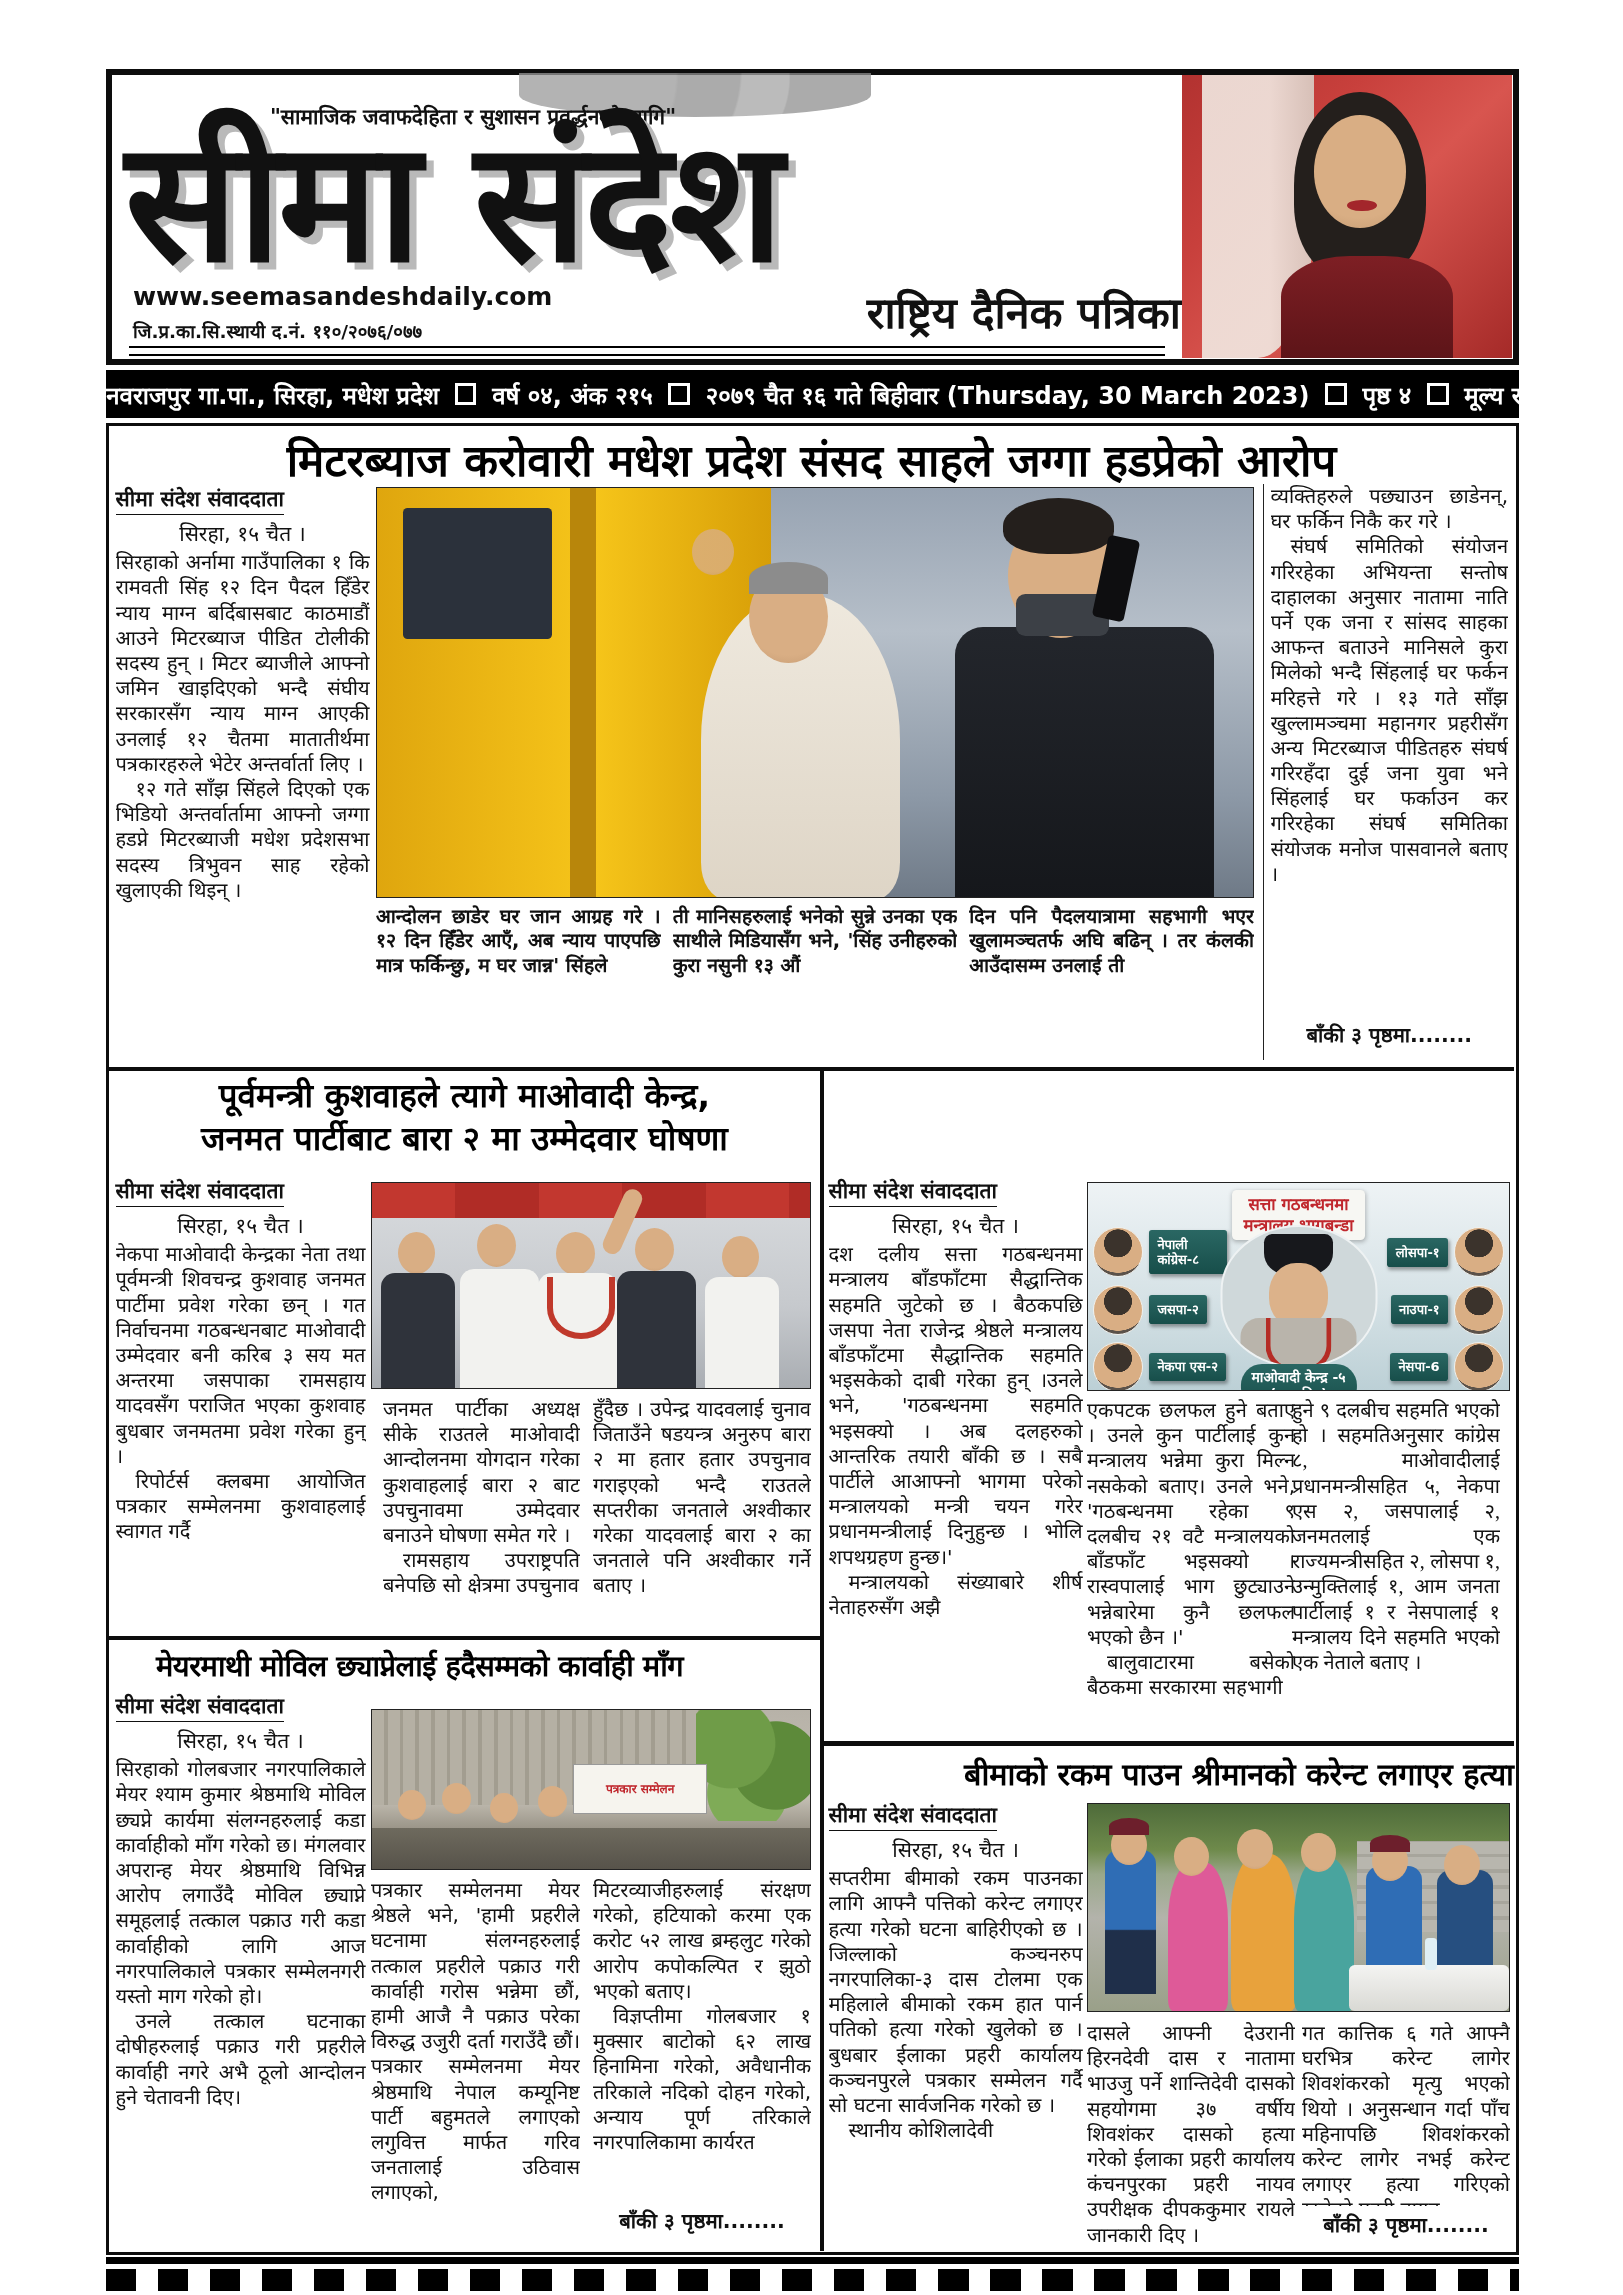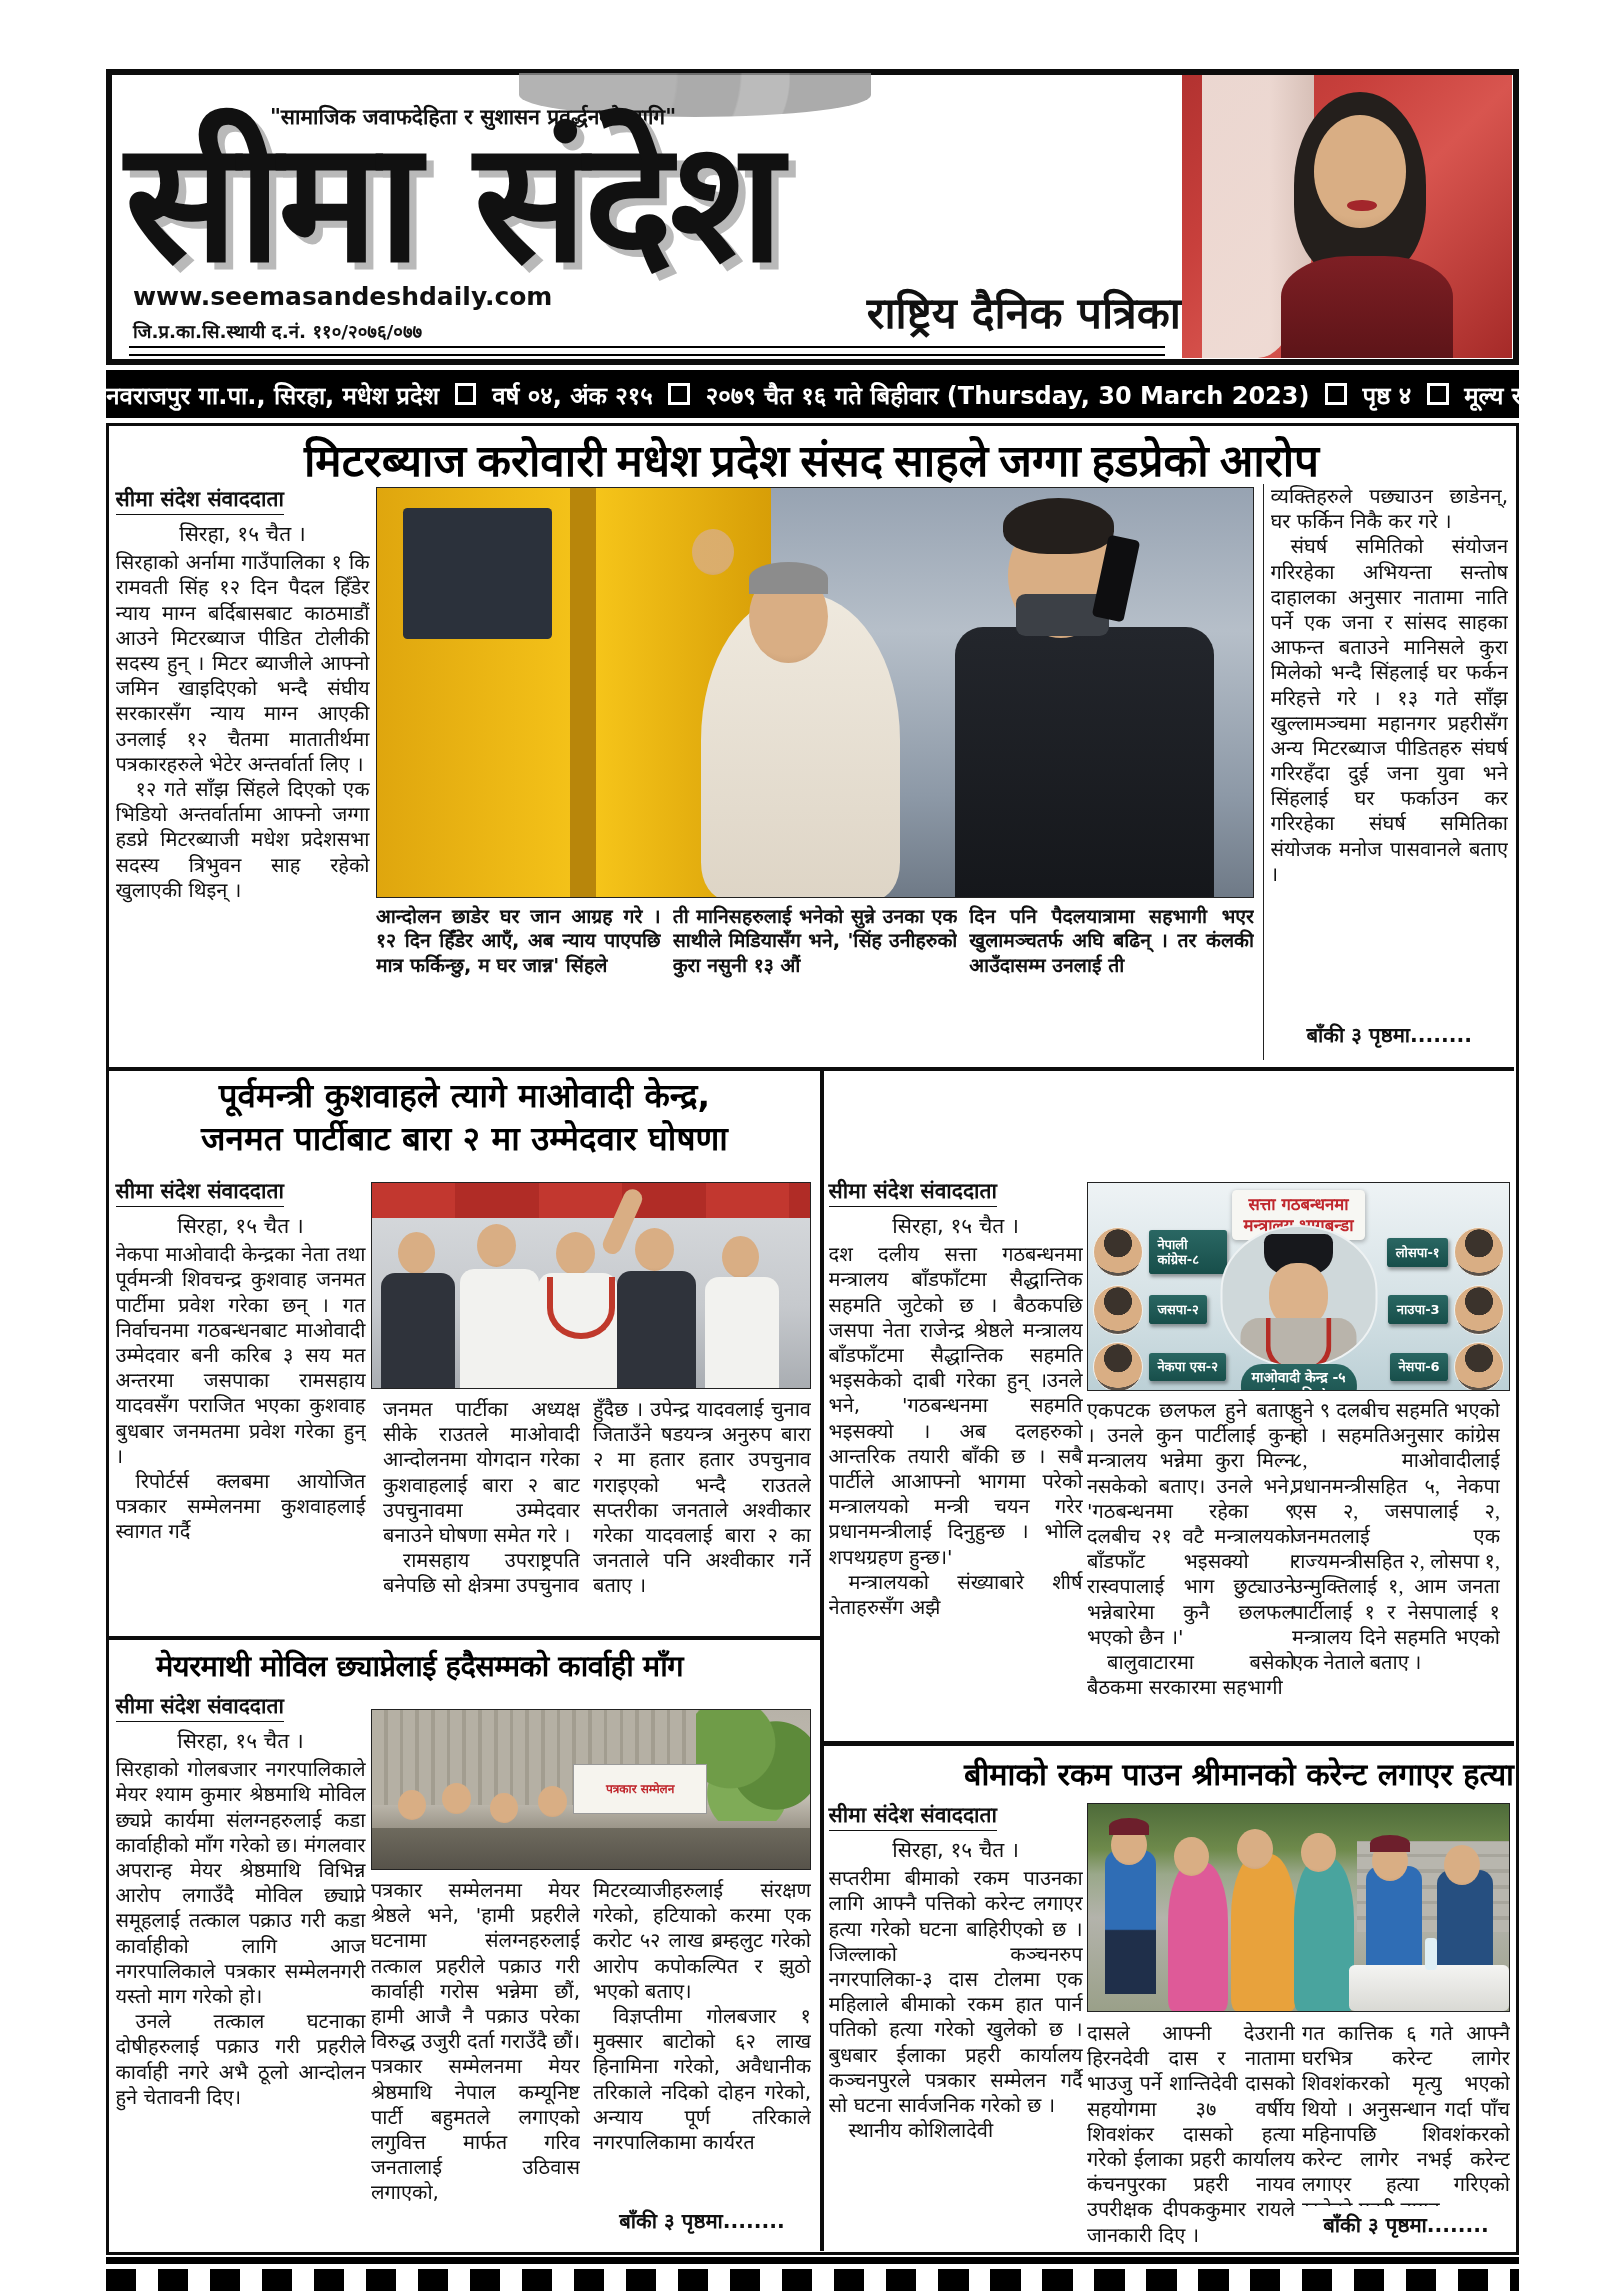--- a/index.html
+++ b/index.html
@@ -106,21 +106,21 @@
     <span>२०७९ चैत १६ गते बिहीवार (Thursday, 30 March 2023)</span>
     <span class="sq"></span>
     <span>पृष्ठ ४</span>
     <span class="sq"></span>
     <span>मूल्य रु. ५</span>
   </div>
 
   <div class="abs bodywrap">
 
     <div class="abs" style="left:0;top:0;width:1405px;height:641px;">
-      <div class="abs headline" style="left:0;top:2.8px;width:100%;font-size:44px;font-family:Liberation Serif, serif;">मिटरब्याज करोवारी मधेश प्रदेश संसद साहले जग्गा हडप्रेको आरोप</div>
+      <div class="abs headline" style="left:0;top:2.8px;width:100%;font-size:44px;">मिटरब्याज करोवारी मधेश प्रदेश संसद साहले जग्गा हडप्रेको आरोप</div>
       <div class="abs" style="left:6.5px;top:58px;width:254px;height:576px;">
         <span class="byline">सीमा संदेश संवाददाता</span>
         <div class="dateline">सिरहा, १५ चैत ।</div>
         <div class="col prewrap" style="height:500px;">सिरहाको अर्नामा गाउँपालिका १ कि रामवती सिंह १२ दिन पैदल हिँडेर न्याय माग्न बर्दिबासबाट काठमाडौं आउने मिटरब्याज पीडित टोलीकी सदस्य हुन् । मिटर ब्याजीले आफ्नो जमिन खाइदिएको भन्दै संघीय सरकारसँग न्याय माग्न आएकी उनलाई १२ चैतमा मातातीर्थमा पत्रकारहरुले भेटेर अन्तर्वार्ता लिए ।
  १२ गते साँझ सिंहले दिएको एक भिडियो अन्तर्वार्तामा आफ्नो जग्गा हडप्ने मिटरब्याजी मधेश प्रदेशसभा सदस्य त्रिभुवन साह रहेको खुलाएकी थिइन् ।</div>
       </div>
 
       <div class="abs scene lead-photo" style="left:267px;top:61px;width:878px;height:411px;">
         <div class="abs truck"></div>
         <div class="abs truck-win"></div>
@@ -217,21 +217,21 @@
           <div class="abs garland2"></div>
         </div>
         <div class="abs ig-center-label">माओवादी केन्द्र -५
 (प्रमसहित)</div>
         <div class="ig-col" style="right:4.6px;top:37px;">
           <div class="ig-row" style="justify-content:flex-end;">
               <span class="chip">लोसपा-१</span>
               <span class="avatar"></span>
             </div>
           <div class="ig-row" style="justify-content:flex-end;">
-              <span class="chip">नाउपा-3</span>
+              <span class="chip">नाउपा-१</span>
               <span class="avatar"></span>
             </div>
           <div class="ig-row" style="justify-content:flex-end;">
               <span class="chip">नेसपा-6</span>
               <span class="avatar"></span>
             </div>
 
         </div>
       </div>
       <div class="abs" style="left:263px;top:327px;width:208px;height:338px;">

